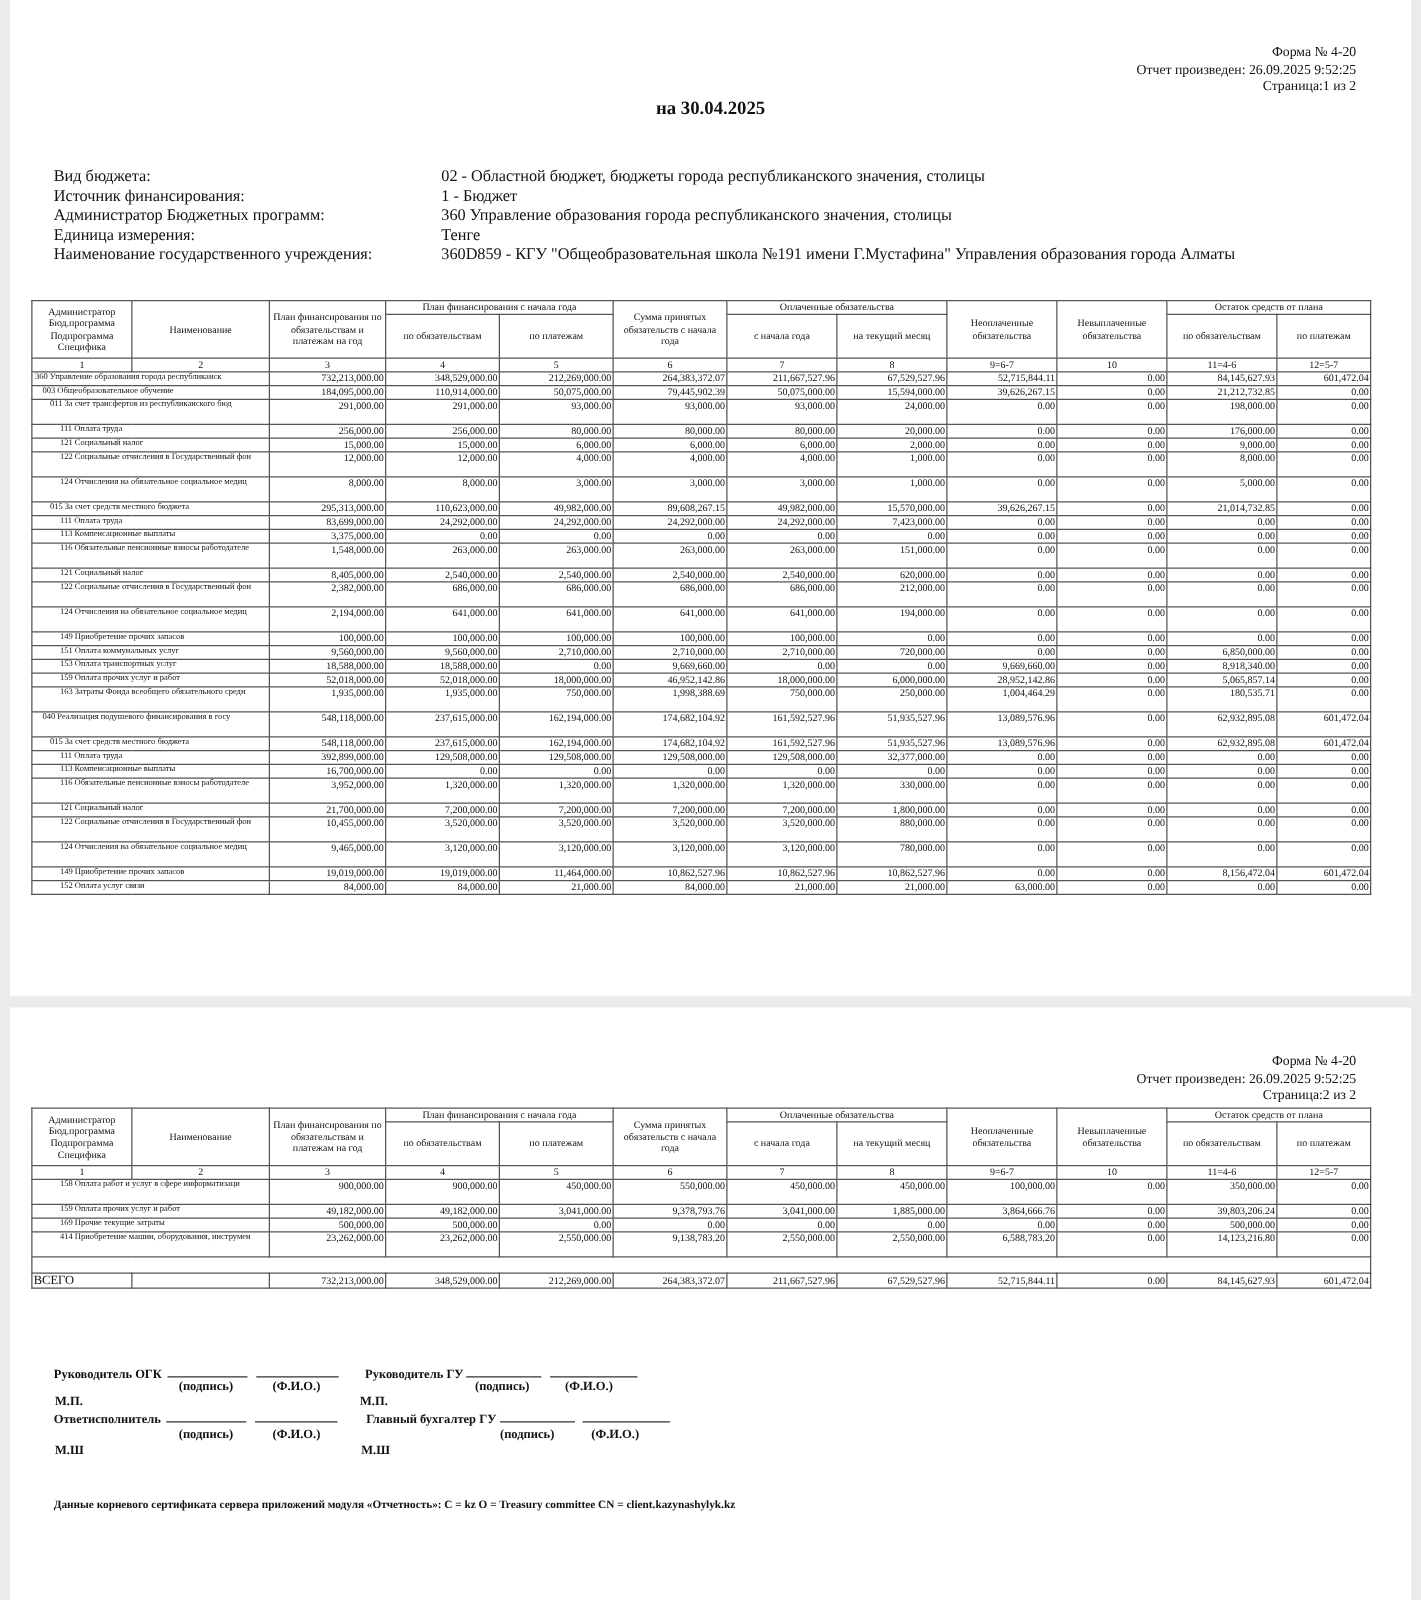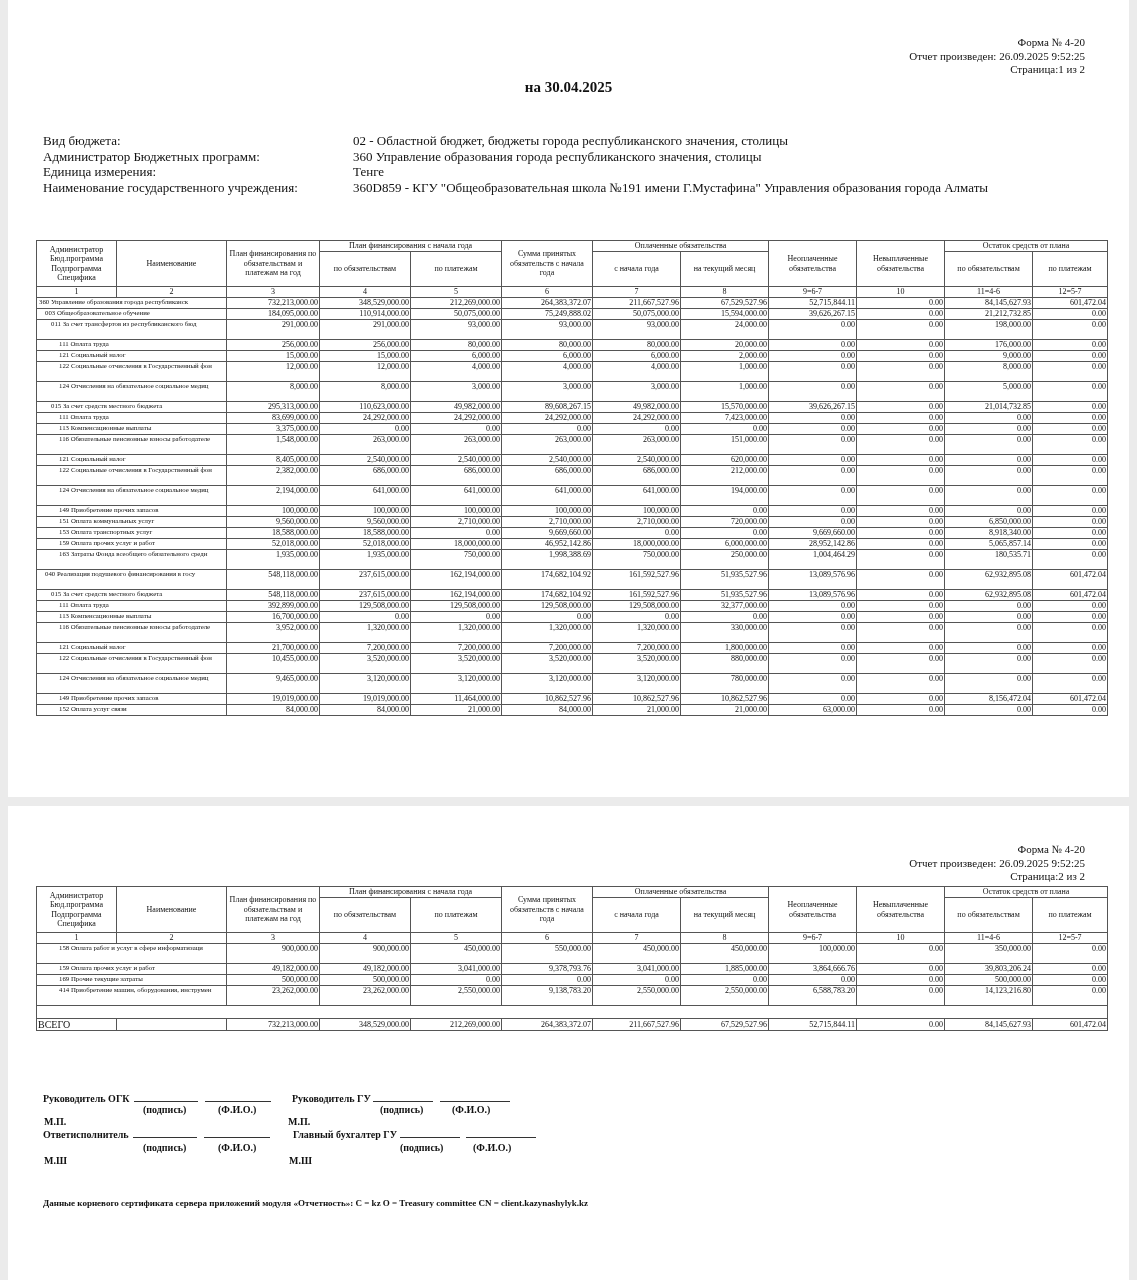--- a/index.html
+++ b/index.html
@@ -7,21 +7,21 @@
   .page{position:absolute;left:8px;width:1121px;background:#fff;}
   #page1{top:0;height:797px;}
   #page2{top:806px;height:474px;}
   .hdr-right{position:absolute;right:44px;text-align:right;font-size:11px;line-height:13.5px;}
   #page1 .hdr-right{top:36px;}
   #page2 .hdr-right{top:37px;}
   .title{position:absolute;top:78px;left:0;width:1121px;text-align:center;font-weight:bold;font-size:15px;line-height:19px;}
   .meta{position:absolute;top:133px;left:35px;font-size:13px;line-height:15.5px;}
   .meta-row{display:flex;}
   .meta-label{width:310px;}
-  table.rep{position:absolute;left:28px;border-collapse:collapse;table-layout:fixed;width:1051px;padding-left:37px;}
+  table.rep{position:absolute;left:17px;border-collapse:collapse;table-layout:fixed;width:1051px;padding-left:37px;}
   #page1 table.rep{top:240px;}
   #page2 table.rep{top:80px;}
   table.rep td,table.rep th{border:1px solid #555;font-size:7.5px;line-height:9px;padding:0 1px;overflow:hidden;white-space:nowrap;}
   table.rep th{font-weight:normal;text-align:center;vertical-align:middle;font-size:8px;line-height:9.5px;white-space:normal;}
   table.rep td.num{text-align:right;font-size:8px;}
   table.rep td.name{white-space:normal;vertical-align:top;font-size:6.8px;line-height:8.5px;}
   tr.r1 td{height:10px;}
   tr.r2 td{height:19px;}
   .lvl0{padding-left:2px !important;}
   .lvl1{padding-left:8px !important;}
@@ -45,20 +45,24 @@
   </div>
   <div class="title">
     <div>на 30.04.2025</div>
   </div>
   <div class="meta" id="meta">
       <div class="meta-row">
         <span class="meta-label">Вид бюджета:</span>
         <span>02 - Областной бюджет, бюджеты города республиканского значения, столицы</span>
       </div>
       <div class="meta-row">
+        <span class="meta-label">Источник финансирования:</span>
+        <span>1 - Бюджет</span>
+      </div>
+      <div class="meta-row">
         <span class="meta-label">Администратор Бюджетных программ:</span>
         <span>360 Управление образования города республиканского значения, столицы</span>
       </div>
       <div class="meta-row">
         <span class="meta-label">Единица измерения:</span>
         <span>Тенге</span>
       </div>
       <div class="meta-row">
         <span class="meta-label">Наименование государственного учреждения:</span>
         <span>360D859 - КГУ "Общеобразовательная школа №191 имени Г.Мустафина" Управления образования города Алматы</span>
@@ -127,21 +131,21 @@
           <td class="num" style="vertical-align:top">52,715,844.11</td>
           <td class="num" style="vertical-align:top">0.00</td>
           <td class="num" style="vertical-align:top">84,145,627.93</td>
           <td class="num" style="vertical-align:top">601,472.04</td>
         </tr>
         <tr class="r1">
           <td colspan="2" class="name lvl1">003  Общеобразовательное обучение</td>
           <td class="num" style="vertical-align:top">184,095,000.00</td>
           <td class="num" style="vertical-align:top">110,914,000.00</td>
           <td class="num" style="vertical-align:top">50,075,000.00</td>
-          <td class="num" style="vertical-align:top">75,249,888.02</td>
+          <td class="num" style="vertical-align:top">79,445,902.39</td>
           <td class="num" style="vertical-align:top">50,075,000.00</td>
           <td class="num" style="vertical-align:top">15,594,000.00</td>
           <td class="num" style="vertical-align:top">39,626,267.15</td>
           <td class="num" style="vertical-align:top">0.00</td>
           <td class="num" style="vertical-align:top">21,212,732.85</td>
           <td class="num" style="vertical-align:top">0.00</td>
         </tr>
         <tr class="r2">
           <td colspan="2" class="name lvl2">011  За счет трансфертов из республиканского бюд</td>
           <td class="num" style="vertical-align:top">291,000.00</td>

